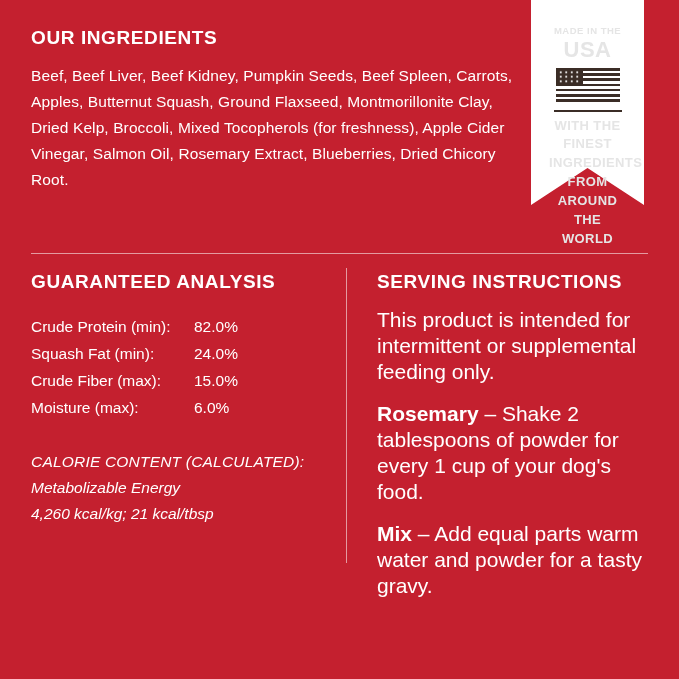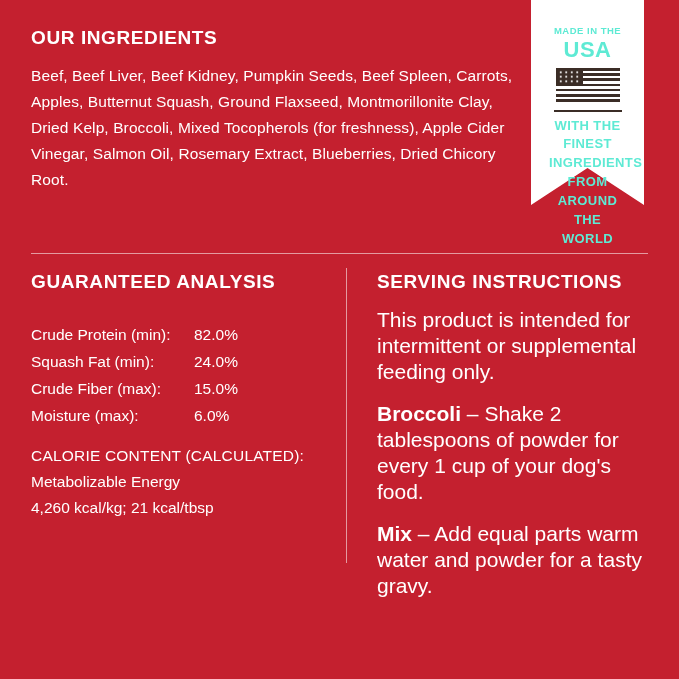--- a/index.html
+++ b/index.html
@@ -58,21 +58,21 @@
     height: 205px;
     background: #ffffff;
     clip-path: polygon(0 0, 100% 0, 100% 100%, 50% 82%, 0 100%);
   }
   .usa-inner {
     position: absolute;
     top: 0;
     left: 0;
     width: 113px;
     text-align: center;
-    color: #5eead4;
+    color: #e5e5e5;
   }
   .usa-made {
     margin-top: 26px;
     font-size: 9.5px;
     font-weight: bold;
     letter-spacing: 0.5px;
     line-height: 1.15;
     text-transform: uppercase;
   }
   .usa-big {
@@ -147,37 +147,38 @@
   }
 
   
   .analysis {
     position: absolute;
     left: 31px;
     top: 272px;
     width: 295px;
   }
   .analysis-rows {
-    margin-top: 28px;
+    margin-top: 20px;
   }
   .arow {
     display: flex;
     font-size: 15.5px;
     line-height: 27px;
   }
   .arow .alabel {
     width: 163px;
   }
   .arow .avalue {
     text-align: left;
   }
   .calorie {
-    margin-top: 14px;
+    margin-top: 28px;
     font-size: 15.5px;
     line-height: 26px;
+    font-style: italic;
   }
   .calorie .cap {
     letter-spacing: 0.2px;
   }
 
   
   .serving {
     position: absolute;
     left: 377px;
     top: 272px;
@@ -247,17 +248,17 @@
     <div class="calorie">
       <div class="cap">CALORIE CONTENT (CALCULATED):</div>
       <div>Metabolizable Energy</div>
       <div>4,260 kcal/kg; 21 kcal/tbsp</div>
     </div>
   </div>
 
   <div class="serving">
     <h2 class="section-title">SERVING INSTRUCTIONS</h2>
     <p>This product is intended for intermittent or supplemental feeding only.</p>
-    <p class="step"><b>Broccoli</b><span> – Shake 2 tablespoons of powder for every 1 cup of your dog's food.</span></p>
+    <p class="step"><b>Rosemary</b><span> – Shake 2 tablespoons of powder for every 1 cup of your dog's food.</span></p>
     <p class="step"><b>Mix</b><span> – Add equal parts warm water and powder for a tasty gravy.</span></p>
   </div>
 
 </div>
 
 </body></html>

